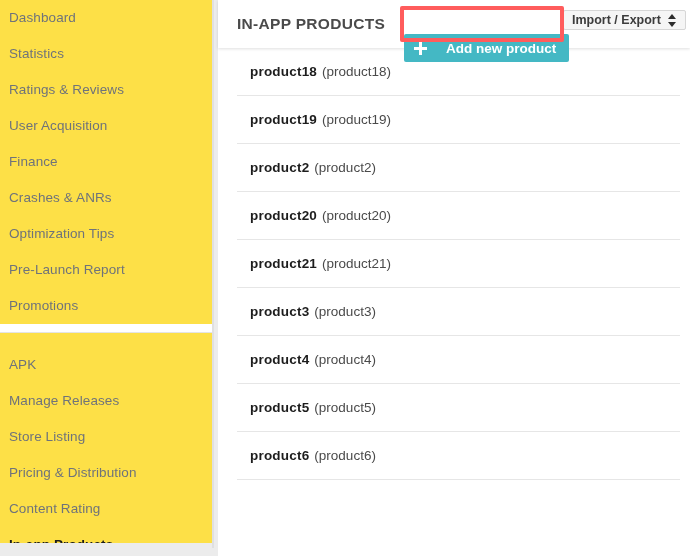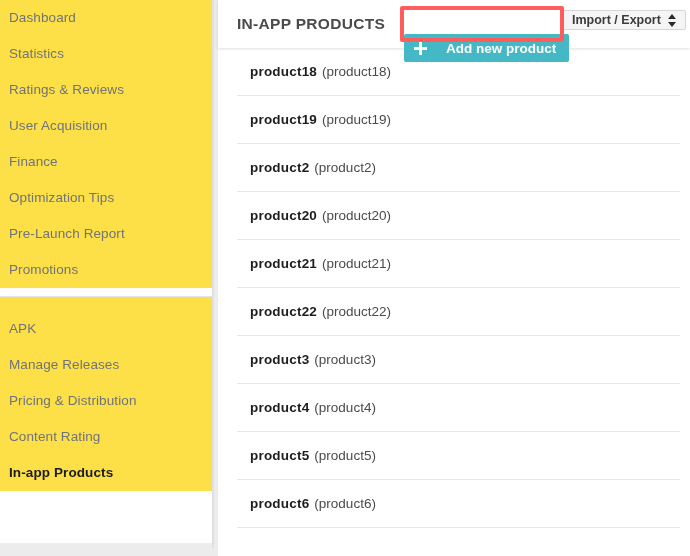--- a/index.html
+++ b/index.html
@@ -227,27 +227,29 @@
 </head>
 <body>
 
 <nav id="sidebar">
   <div class="nav-group group-one">
       <div class="nav-item"><span>Dashboard</span></div>
       <div class="nav-item"><span>Statistics</span></div>
       <div class="nav-item"><span>Ratings &amp; Reviews</span></div>
       <div class="nav-item"><span>User Acquisition</span></div>
       <div class="nav-item"><span>Finance</span></div>
+      <div class="nav-item"><span>Crashes &amp; ANRs</span></div>
       <div class="nav-item"><span>Optimization Tips</span></div>
       <div class="nav-item"><span>Pre-Launch Report</span></div>
       <div class="nav-item"><span>Promotions</span></div>
     </div>
   <div class="nav-group group-two">
       <div class="nav-item"><span>APK</span></div>
       <div class="nav-item"><span>Manage Releases</span></div>
+      <div class="nav-item"><span>Store Listing</span></div>
       <div class="nav-item"><span>Pricing &amp; Distribution</span></div>
       <div class="nav-item"><span>Content Rating</span></div>
       <div class="nav-item active"><span>In-app Products</span></div>
     </div>
 </nav>
 <div id="sidebar-bottom-fill"></div>
 <div id="sidebar-edge"></div>
 
 <section id="content-card">
 
@@ -282,24 +284,20 @@
       </div>
       <div class="product-row">
         <span class="product-name">product20</span>
         <span class="product-sku">(product20)</span>
       </div>
       <div class="product-row">
         <span class="product-name">product21</span>
         <span class="product-sku">(product21)</span>
       </div>
       <div class="product-row">
-        <span class="product-name">product22</span>
-        <span class="product-sku">(product22)</span>
-      </div>
-      <div class="product-row">
         <span class="product-name">product3</span>
         <span class="product-sku">(product3)</span>
       </div>
       <div class="product-row">
         <span class="product-name">product4</span>
         <span class="product-sku">(product4)</span>
       </div>
       <div class="product-row">
         <span class="product-name">product5</span>
         <span class="product-sku">(product5)</span>

